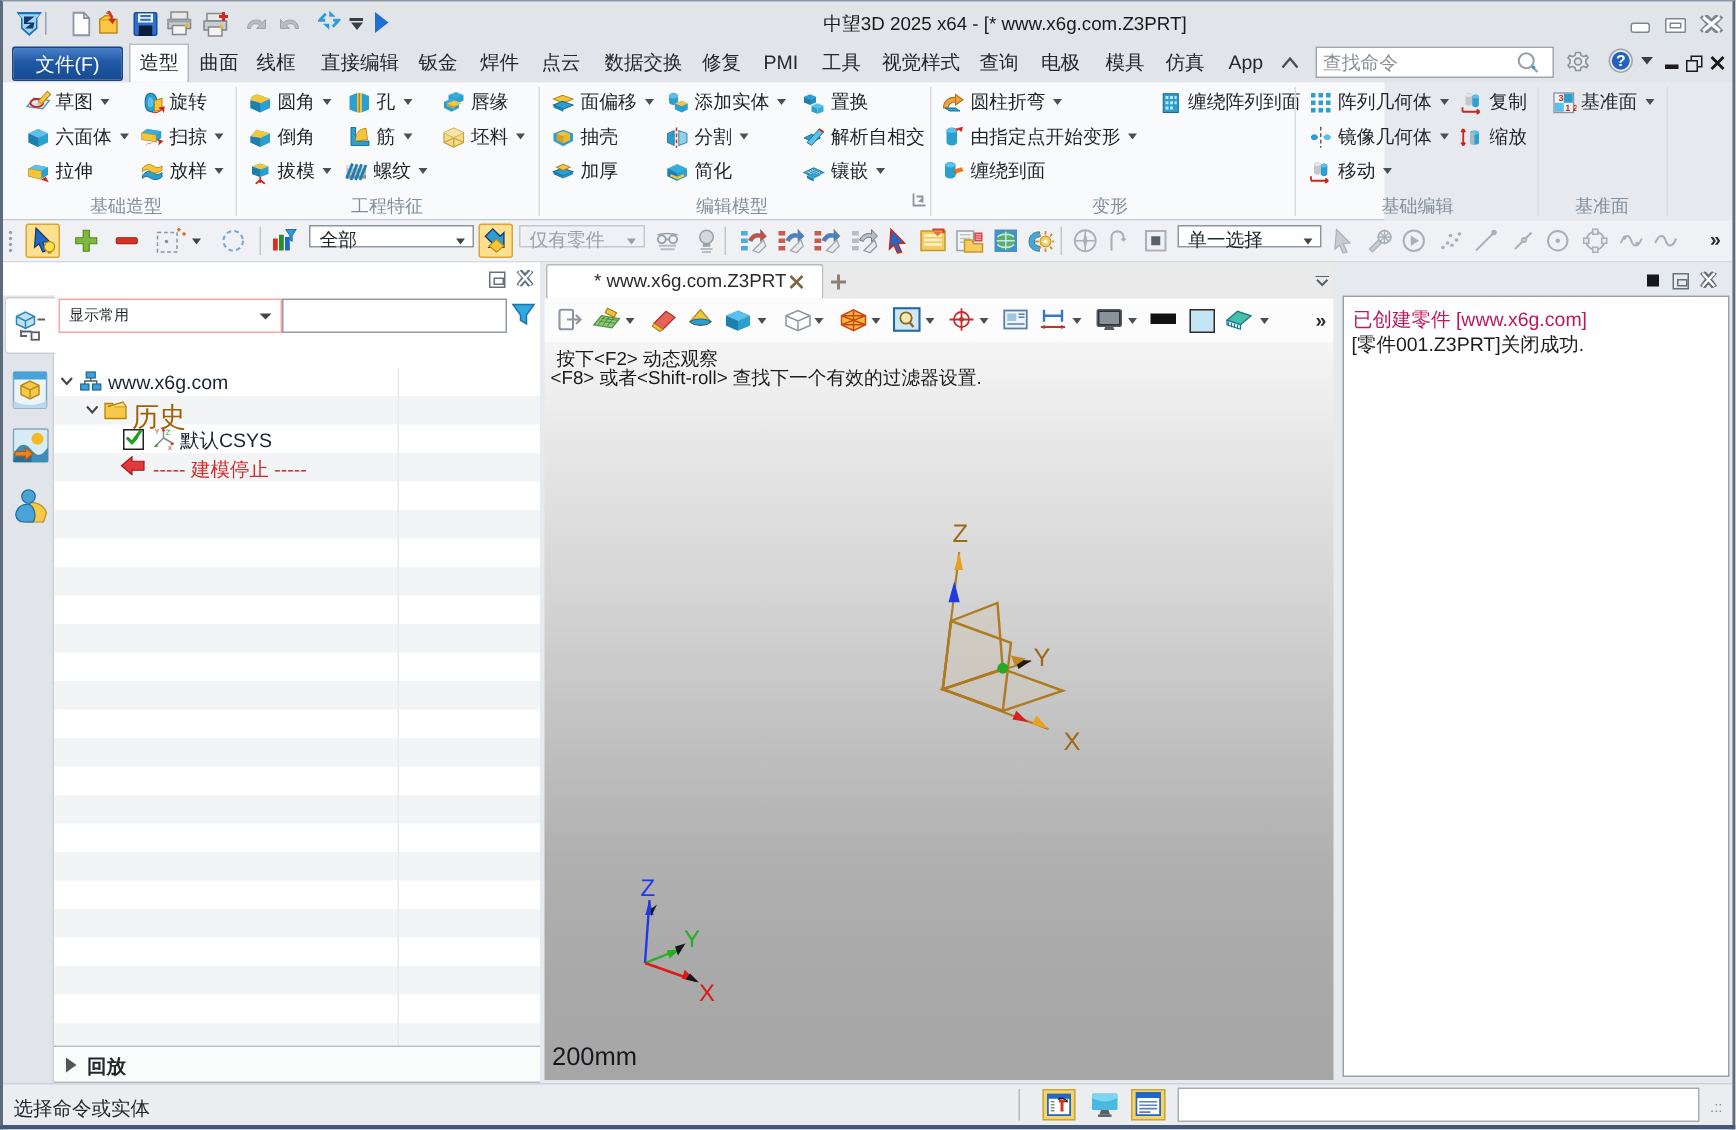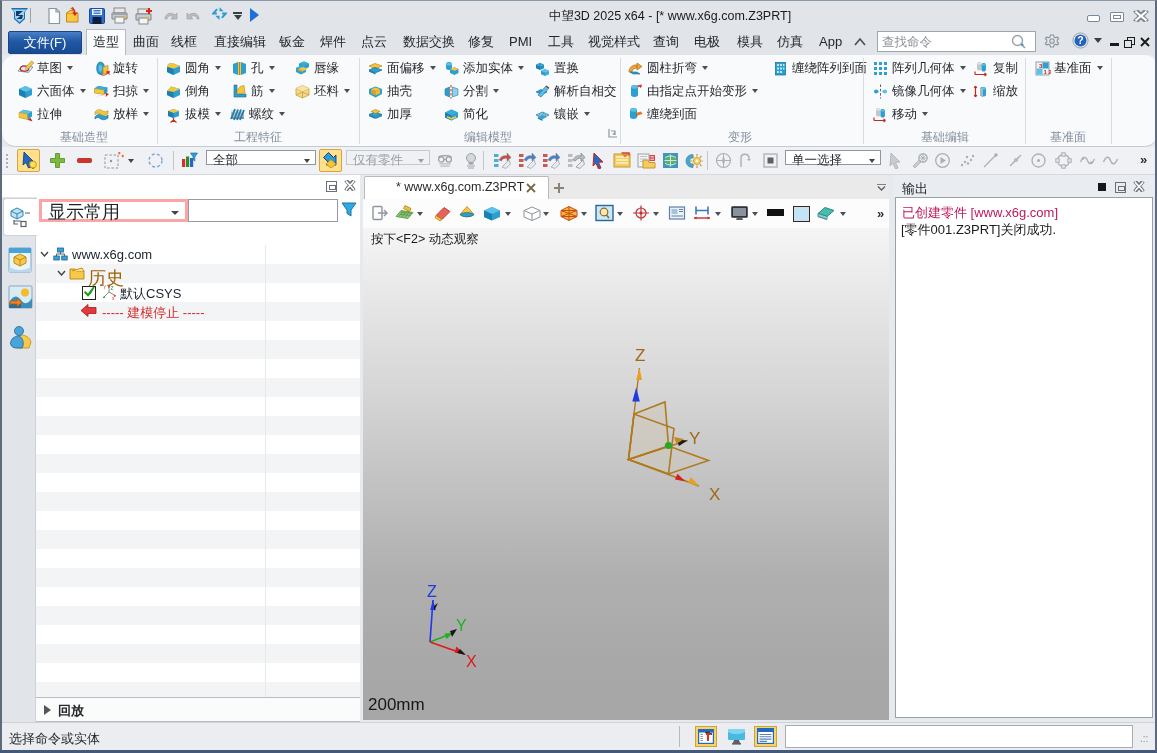--- a/index.html
+++ b/index.html
@@ -12,21 +12,21 @@
 
 #titlebar{position:absolute;left:2px;top:1px;width:1153px;height:28px;background:#e1e5e9;}
 #title-text{position:absolute;top:7px;left:0;width:1336px;text-align:center;font-size:12.5px;color:#1a1a1a;}
 .tico{position:absolute;top:6px;width:18px;height:18px;}
 
 #menurow{position:absolute;left:2px;top:29px;width:1153px;height:26px;background:#e1e5e9;}
 .mtab{position:absolute;top:3px;height:20px;font-size:13px;color:#24272b;line-height:20px;white-space:nowrap;}
 #filebtn{position:absolute;left:6px;top:2px;width:74px;height:23px;background:linear-gradient(#4a80c8,#2058a4 45%,#174c94);border:1px solid #1a4484;border-radius:2px;color:#fff;font-size:13px;text-align:center;line-height:22px;box-sizing:border-box;}
 #zxtab{position:absolute;left:84px;top:0px;width:40px;height:26px;background:#fbfcfd;border:1px solid #b6bcc4;border-bottom:none;font-size:13px;color:#24272b;text-align:center;line-height:24px;box-sizing:border-box;}
 
-#ribbon{position:absolute;left:2px;top:55px;width:1156px;height:92px;background:#f9fafb;border-bottom:1px solid #c3cad3;box-sizing:border-box;border-radius:14px;}
+#ribbon{position:absolute;left:2px;top:55px;width:921px;height:92px;background:#f9fafb;border-bottom:1px solid #c3cad3;box-sizing:border-box;}
 .rsep{position:absolute;top:3px;width:1px;height:86px;background:#d7dce2;}
 .rlabel{position:absolute;top:74px;font-size:12px;color:#848f9e;white-space:nowrap;transform:translateX(-50%);text-align:right;}
 .rbtn{position:absolute;height:20px;display:flex;align-items:center;white-space:nowrap;font-size:12.5px;color:#1f2328;}
 .rbtn svg{flex:0 0 auto;}
 .rbtn .lb{margin-left:3px;}
 .caret{display:inline-block;width:0;height:0;border-left:3.5px solid transparent;border-right:3.5px solid transparent;border-top:4px solid #4a4f55;margin-left:5px;}
 
 #toolrow{position:absolute;left:2px;top:147px;width:1153px;height:28px;background:#eff1f4;border-bottom:1px solid #d5d9df;box-sizing:border-box;}
 .tbico{position:absolute;top:5px;width:17px;height:17px;}
 .tbsep{position:absolute;top:4px;width:1px;height:19px;background:#c3c7cc;}
@@ -721,21 +721,21 @@
       <path d="M1 18 C5 10 9 10 13 15 C17 20 20 19 24 13 L24 23 L1 23 Z" fill="#3e8cb8"></path>
       <path d="M1 21 C6 15 10 16 13 19 L13 23 L1 23 Z" fill="#2a6e96"></path>
       <path d="M2 16 L9 16 L9 13.5 L14 17.5 L9 21.5 L9 19 L2 19 Z" fill="#f08020" stroke="#b05808" stroke-width="0.7"></path>
     </svg>
  <svg class="abs" style="left:7px;top:150px;width:23px;height:24px" viewBox="0 0 23 24">
       <path d="M12 10 C17 10 21 13 22 17 L20 23 L8 23 C8 16 9 11 12 10 Z" fill="#f7c948" stroke="#c08a1a" stroke-width="0.8"></path>
       <circle cx="10" cy="6" r="4.5" fill="#4aa3d8" stroke="#1d6a9e" stroke-width="0.8"></circle>
       <path d="M10 11 C5 11 2 14 1.5 18 C1.5 21 4 23 7 23 L13 23 C15 21 15 13 10 11 Z" fill="#4aa3d8" stroke="#1d6a9e" stroke-width="0.8"></path>
     </svg>
  <div class="abs" style="left:36px;top:22px;width:322px;height:26px;background:#fff"></div>
- <div class="abs" style="left:37px;top:24px;width:149px;height:23px;background:#fff;border:3px solid #fca5a5;box-sizing:border-box;font-size:18px;color:#1f2328;line-height:21px;padding-left:6px">显示常用<div style="position:absolute;right:6px;top:9px;width:0;height:0;border-left:4px solid transparent;border-right:4px solid transparent;border-top:4.5px solid #444"></div></div>
+ <div class="abs" style="left:37px;top:24px;width:149px;height:23px;background:#fff;border:1px solid #fca5a5;box-sizing:border-box;font-size:10px;color:#1f2328;line-height:21px;padding-left:6px">显示常用<div style="position:absolute;right:6px;top:9px;width:0;height:0;border-left:4px solid transparent;border-right:4px solid transparent;border-top:4.5px solid #444"></div></div>
  <div class="abs" style="left:186px;top:24px;width:150px;height:23px;background:#fff;border:1px solid #949ba3;box-sizing:border-box"></div>
  <svg class="abs" style="left:338px;top:26px;width:18px;height:18px" viewBox="0 0 18 18">
       <path d="M2 2 L16 2 L11 9 L11 15 L7 12.5 L7 9 Z" fill="#30a8e0" stroke="#1a76a8" stroke-width="1"></path>
     </svg>
  <div id="treearea">
  <div class="trow" style="top:0px"></div>
  <div class="trow stripe" style="top:19px"></div>
  <div class="trow" style="top:38px"></div>
  <div class="trow stripe" style="top:57px"></div>
  <div class="trow" style="top:76px"></div>
@@ -883,20 +883,21 @@
  <div class="abs" style="left:430px;top:31px;width:15px;height:14px;background:#c2e4f5;border:1.6px solid #3a2620"></div>
  <svg class="abs" style="left:453px;top:29px;width:20px;height:18px" viewBox="0 0 20 17">
       <path d="M2 9 L9 3 L18 6 L11 12 Z" fill="#45c0a8" stroke="#1a7a88" stroke-width="0.9"></path>
       <path d="M2 9 L11 12 L11 15 L2 12 Z" fill="#d8ecf2" stroke="#1a7a88" stroke-width="0.8"></path>
       <path d="M3 10 L3 13 M5 10.7 L5 13.7 M7 11.4 L7 14.4 M9 12 L9 15" stroke="#1a7a88" stroke-width="0.7"></path>
     </svg>
  <div class="abs" style="left:477px;top:37px;width:0;height:0;border-left:3.5px solid transparent;border-right:3.5px solid transparent;border-top:4px solid #4a4f55"></div>
  <div class="abs" style="left:514px;top:31px;font-size:13px;font-weight:bold;color:#2a2e33">»</div>
  <div id="viewport">
       <div class="abs" style="left:8px;top:3px;font-size:12.5px;color:#1c1c1c">按下&lt;F2&gt; 动态观察</div>
+ <div class="abs" style="left:4px;top:16px;font-size:12.5px;color:#1c1c1c">&lt;F8&gt; 或者&lt;Shift-roll&gt; 查找下一个有效的过滤器设置.</div>
  <svg class="abs" style="left:237px;top:112px;width:140px;height:170px" viewBox="0 0 140 170">
 <g>
 <polygon points="28.5,119.5 34,74 65,62 68.5,106" fill="#cfc8b8" fill-opacity="0.55" stroke="none"></polygon>
 <polygon points="28.5,119.5 68.5,134 108.5,120.5 68.5,106" fill="#cfc8b8" fill-opacity="0.45" stroke="none"></polygon>
 <g stroke="#b07a20" stroke-width="1.6" fill="none">
 <polygon points="28.5,119.5 34,74 65,62 68.5,106"></polygon>
 <polygon points="28.5,119.5 34,74 74,88.5 68.5,134"></polygon>
 <polygon points="28.5,119.5 68.5,134 108.5,120.5 68.5,106"></polygon>
 </g>
 <line x1="28.5" y1="119.5" x2="39.5" y2="28" stroke="#b07a20" stroke-width="1.4"></line>
@@ -925,23 +926,20 @@
 <path d="M64 71 L54.5 69.5 L56.5 63.5 Z" fill="#e01818"></path>
 <path d="M60 66 L66 72 L57 70 Z" fill="#16181c"></path>
 <text x="27" y="14" font-size="16" fill="#2238e8" font-family="Liberation Sans">Z</text>
 <text x="56" y="48" font-size="16" fill="#20b020" font-family="Liberation Sans">Y</text>
 <text x="66" y="84" font-size="16" fill="#e01818" font-family="Liberation Sans">X</text>
 </svg>
  <div class="abs" style="left:5px;top:467px;font-size:17px;color:#16181c">200mm</div>
     </div>
 </div>
 <div id="rightpanel">
- <div class="phead" style="left:0;top:0;width:262px">
-      <span style="position:absolute;left:9px;top:5px">输出</span>
-    </div>
  <div class="abs" style="left:205px;top:8px;width:8px;height:8px;background:#16181c"></div>
  <div class="abs" style="left:222px;top:7px;width:9px;height:9px;border:1.4px solid #6a7079"></div>
  <div class="abs" style="left:224.5px;top:10.5px;width:5px;height:3px;border:1px solid #6a7079"></div>
  <svg class="abs" style="left:240px;top:6px;width:12px;height:11px" viewBox="0 0 12 11">
       <path d="M1 1 L4.6 5 L1 10 M11 1 L7.4 5 L11 10 M3 0 L6 3.2 L9 0 M3 11 L6 7 L9 11" fill="none" stroke="#6a7079" stroke-width="1.7"></path>
       <path d="M2 1.2 L10 9.8 M10 1.2 L2 9.8" stroke="#fff" stroke-width="1.6"></path>
     </svg>
  <div id="outbox">
   <div class="abs" style="left:6px;top:6px;font-size:13px;color:#be185d">已创建零件 [www.x6g.com]</div>
   <div class="abs" style="left:5px;top:23px;font-size:13px;color:#1b1b1b">[零件001.Z3PRT]关闭成功.</div>

